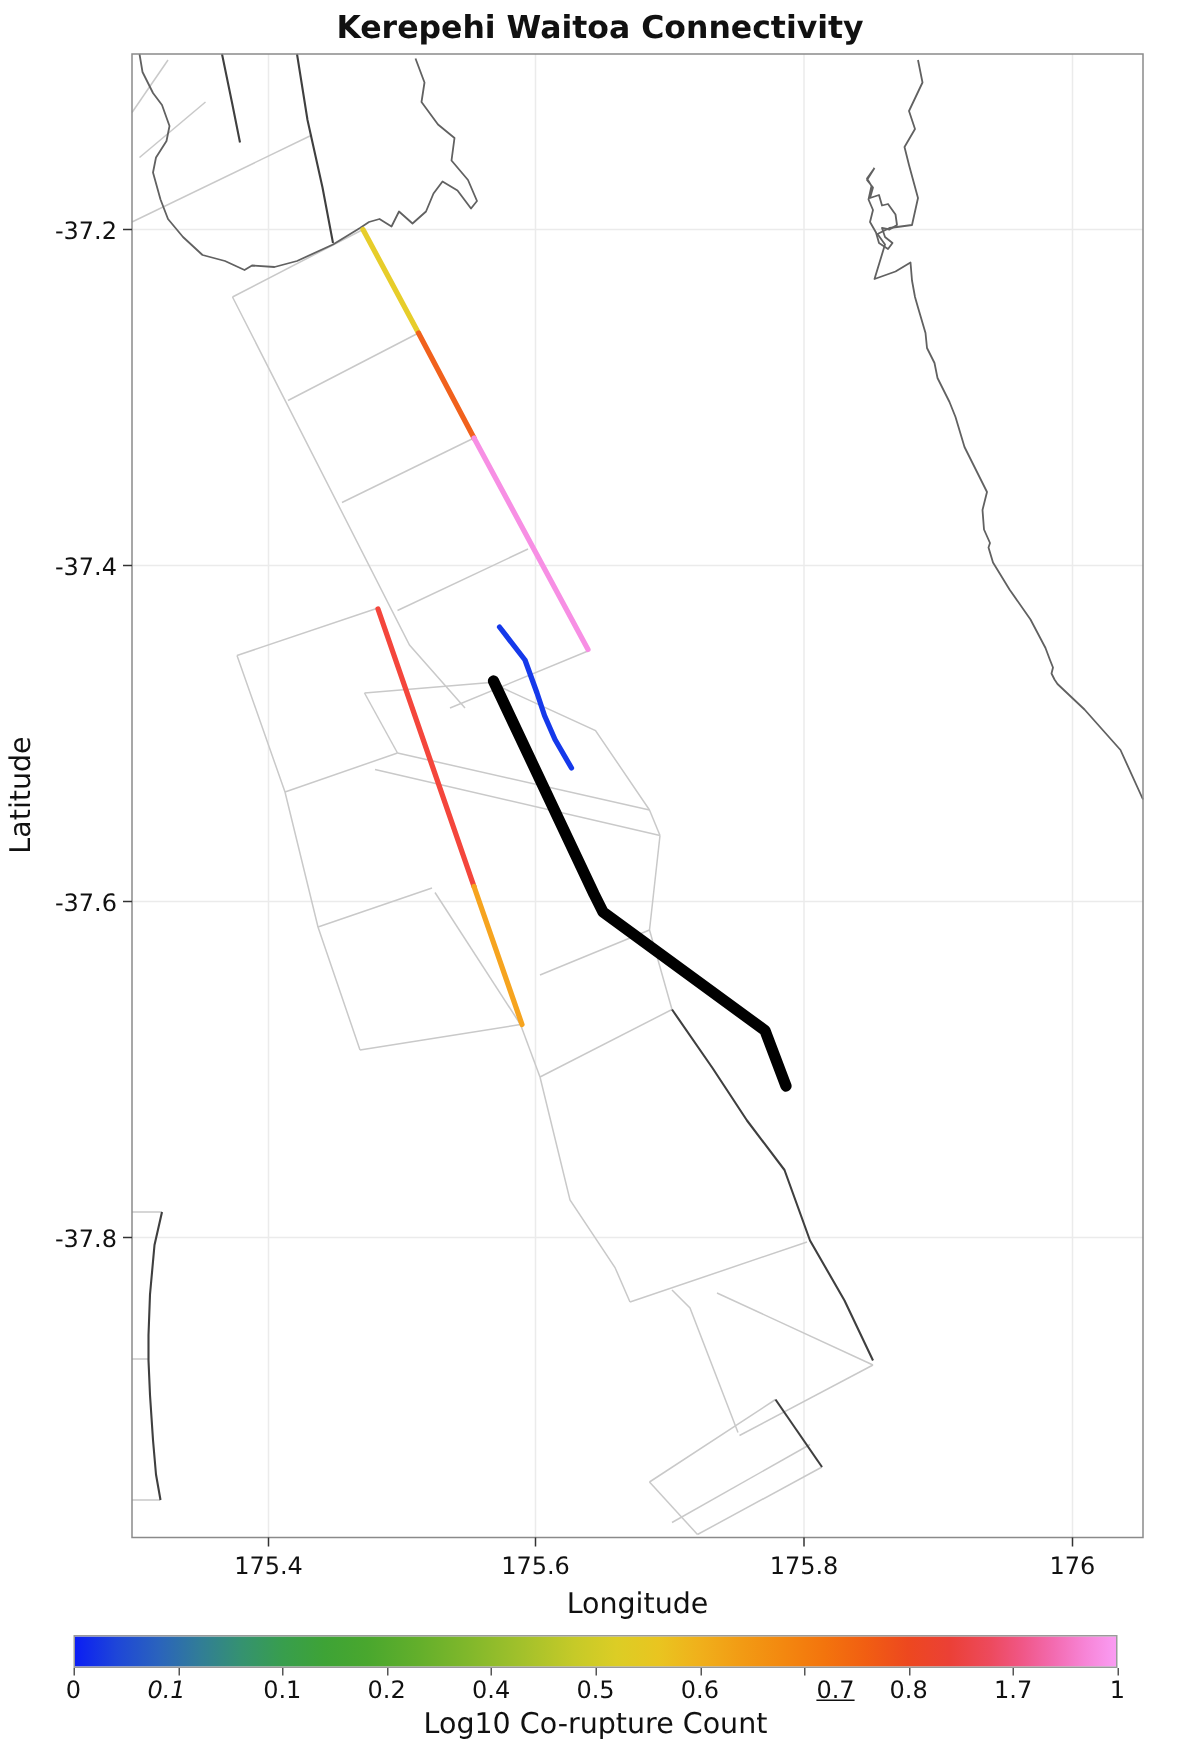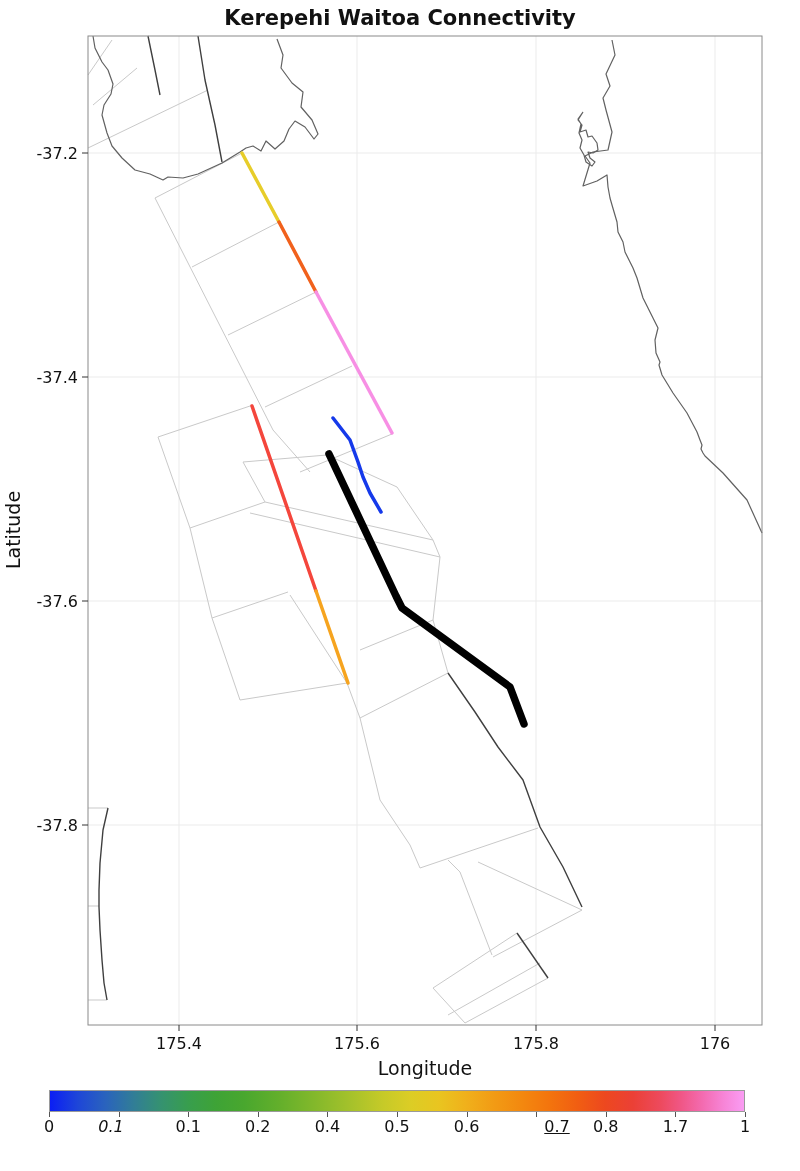--- a/index.html
+++ b/index.html
@@ -140,14 +140,15 @@
         <div class="cb-tick-label" style="left: 466.6px;">0.6</div>
         <div class="cb-tick" style="left: 536.2px;"></div>
         <div class="cb-tick-label" style="left: 557px; text-decoration: underline;">0.7</div>
         <div class="cb-tick" style="left: 605.8px;"></div>
         <div class="cb-tick-label" style="left: 605.8px; text-align: center;">0.8</div>
         <div class="cb-tick" style="left: 675.4px;"></div>
         <div class="cb-tick-label" style="left: 675.4px;">1.7</div>
         <div class="cb-tick" style="left: 745px;"></div>
         <div class="cb-tick-label" style="left: 745px;">1</div>
       </div>
+    <div id="colorbar-label">Log10 Co-rupture Count</div>
   </div>
 </div>
 
 </body></html>

